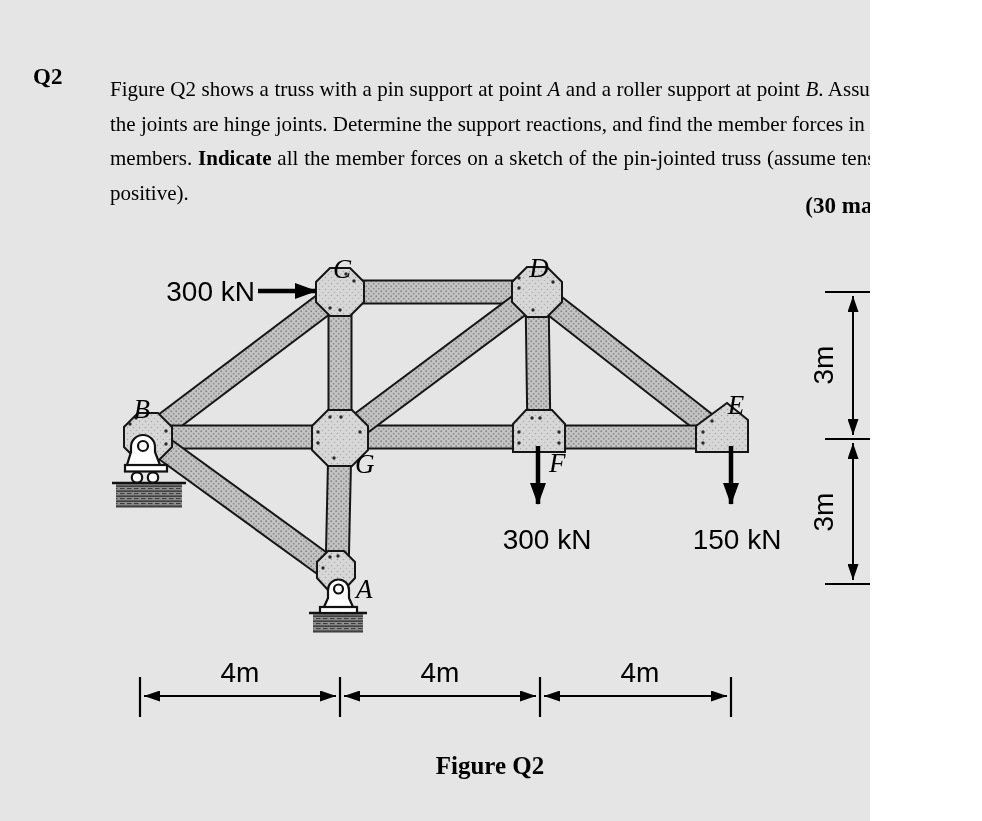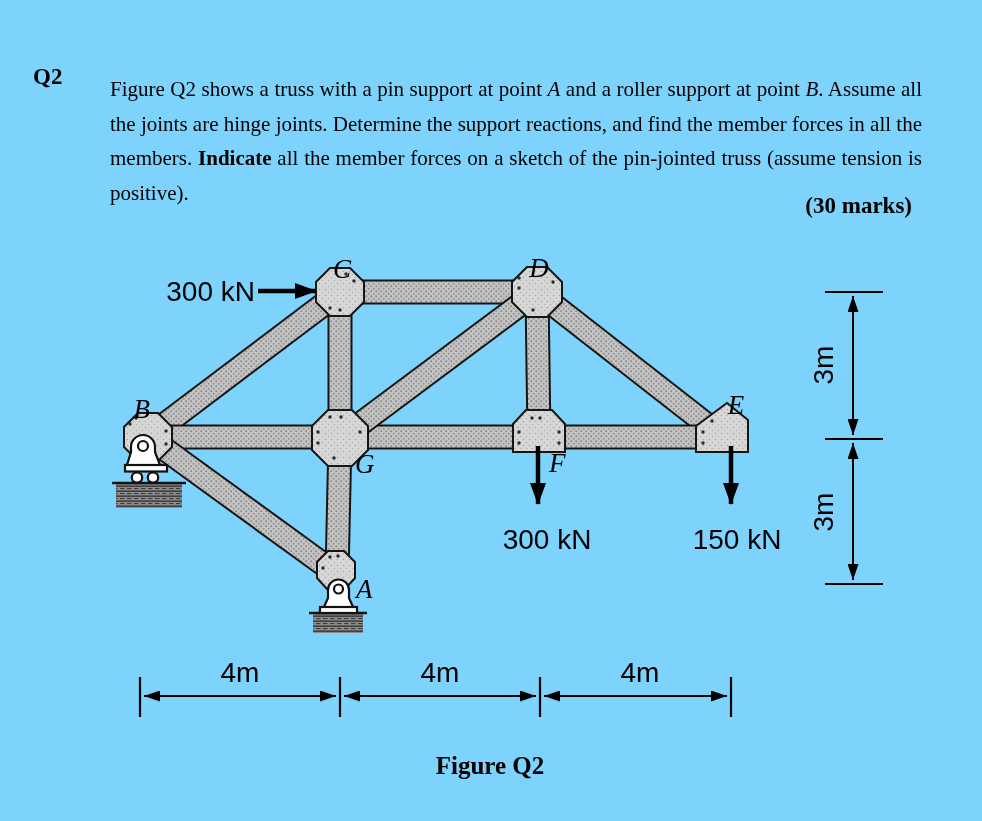--- a/index.html
+++ b/index.html
@@ -1,16 +1,16 @@
 <!DOCTYPE html>
 <html><head>
 <meta charset="utf-8">
 <style>
   html,body{margin:0;padding:0;background:#ffffff;}
-  .page{position:relative;width:982px;height:821px;background:#7dd3fc;overflow:hidden;
+  .page{position:relative;width:870px;height:821px;background:#e5e5e5;overflow:hidden;
         font-family:"Liberation Serif",serif;color:#000;text-decoration:underline;}
   .qnum{position:absolute;left:33px;top:64px;font-size:23px;font-weight:bold;}
   .qtext{position:absolute;left:102px;top:64px;width:812px;margin:8px;
          font-size:21px;line-height:34.5px;text-align:justify;}
   .qtext i{font-style:italic;}
   .qtext b{font-weight:bold;}
   .marks{position:absolute;left:102px;top:193px;width:810px;text-align:right;
          font-size:23px;font-weight:bold;}
   svg.fig{position:absolute;left:0;top:0;}
   .m-outline{stroke:#151515;stroke-width:25;fill:none;stroke-linecap:butt;}

